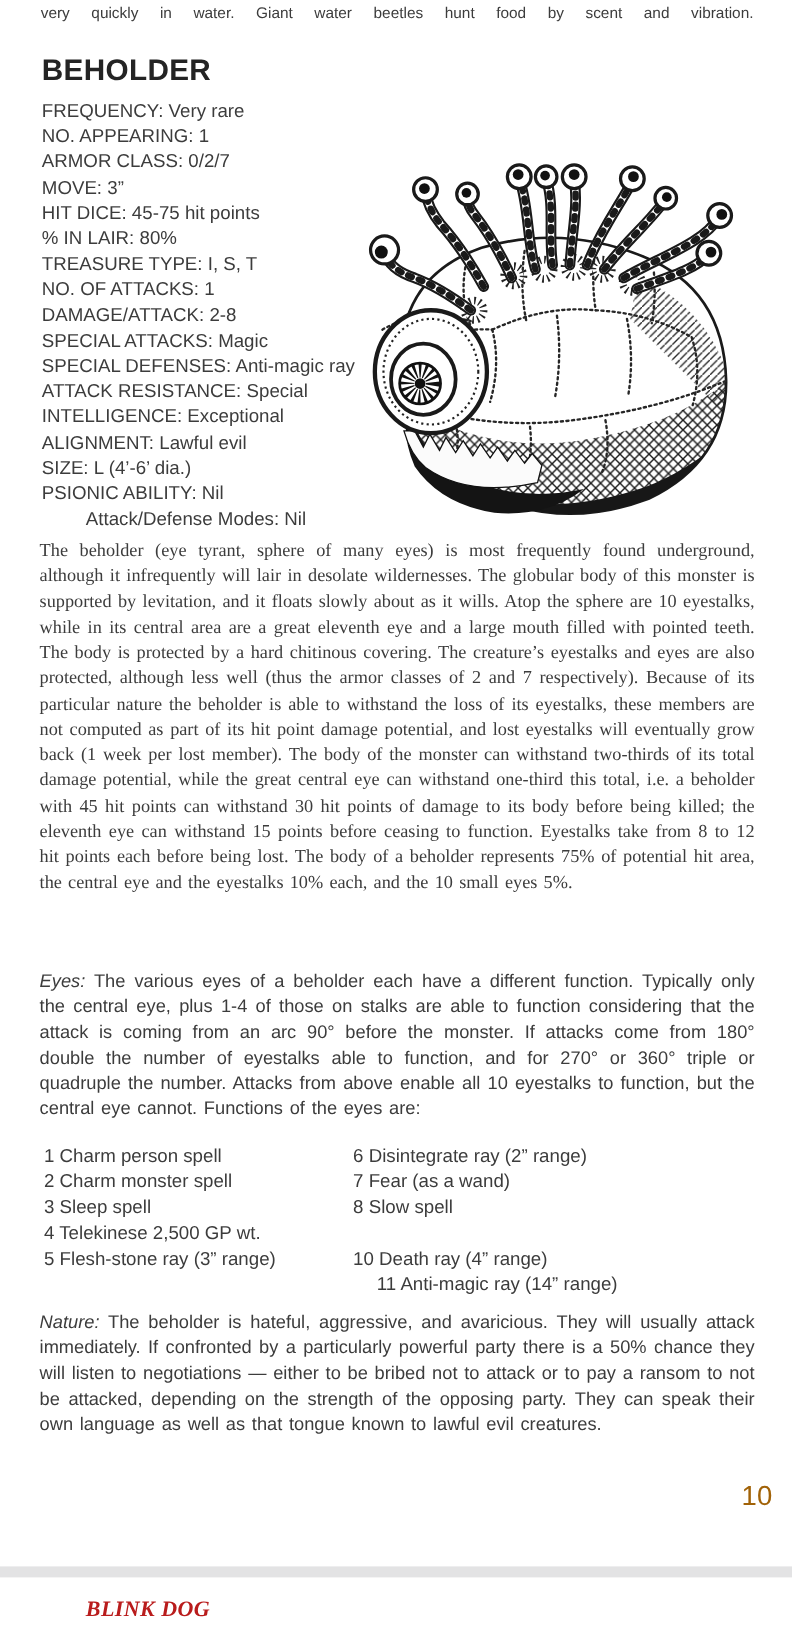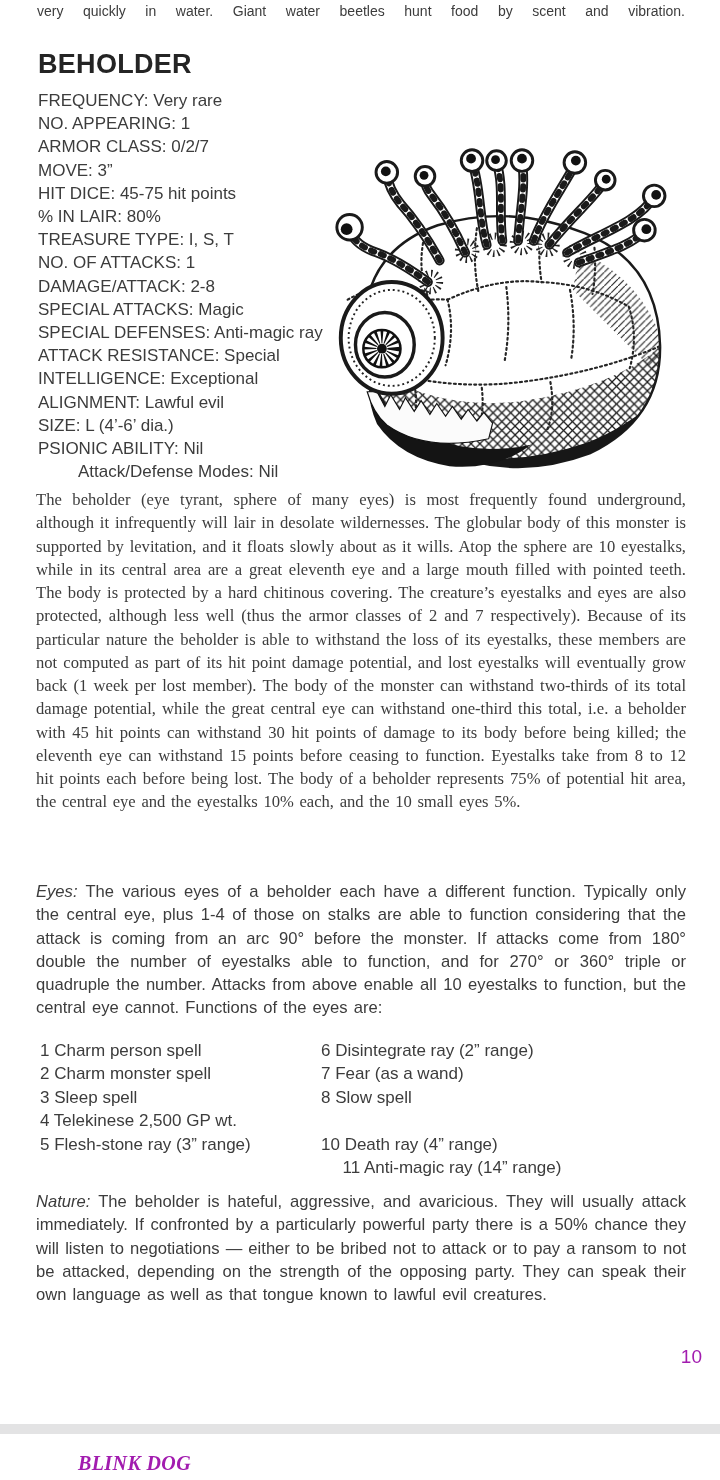--- a/index.html
+++ b/index.html
@@ -15,23 +15,23 @@
   .para{position:absolute;left:36px;width:650px;font-size:16.6px;line-height:23.25px;text-align:justify;color:#3c3c3c;word-spacing:1.5px;}
   #desc-para{top:488px;font-family:Liberation Serif, serif;}
   #eyes-para{top:880px;}
   #nature-para{top:1190px;}
   .lead{font-style:italic;}
   #eye-list{position:absolute;top:1039px;left:40px;width:646px;font-size:17px;line-height:23.4px;color:#3c3c3c;}
   .fn-row{display:flex;}
   .fn-left{width:281px;}
   .fn-right{flex:1;}
   #fn-center{margin-left:178px;text-align:center;}
-  #page-number{position:absolute;top:1346px;right:18px;font-size:19px;color:#a21caf;}
+  #page-number{position:absolute;top:1346px;right:18px;font-size:25px;color:#a16207;}
   #divider{position:absolute;top:1424px;left:0;width:720px;height:10px;background:#e3e3e4;}
-  #footer-entry{position:absolute;top:1452px;left:78px;font-family:"Liberation Serif",serif;font-weight:bold;font-style:italic;font-size:20px;color:#a21caf;letter-spacing:.4px;}
+  #footer-entry{position:absolute;top:1452px;left:78px;font-family:"Liberation Serif",serif;font-weight:bold;font-style:italic;font-size:20px;color:#b91c1c;letter-spacing:.4px;}
 </style>
 </head>
 <body>
 
 <div id="page">
 
   <div id="top-line">very quickly in water. Giant water beetles hunt food by scent and vibration.</div>
 
   <div id="title">BEHOLDER</div>
 

